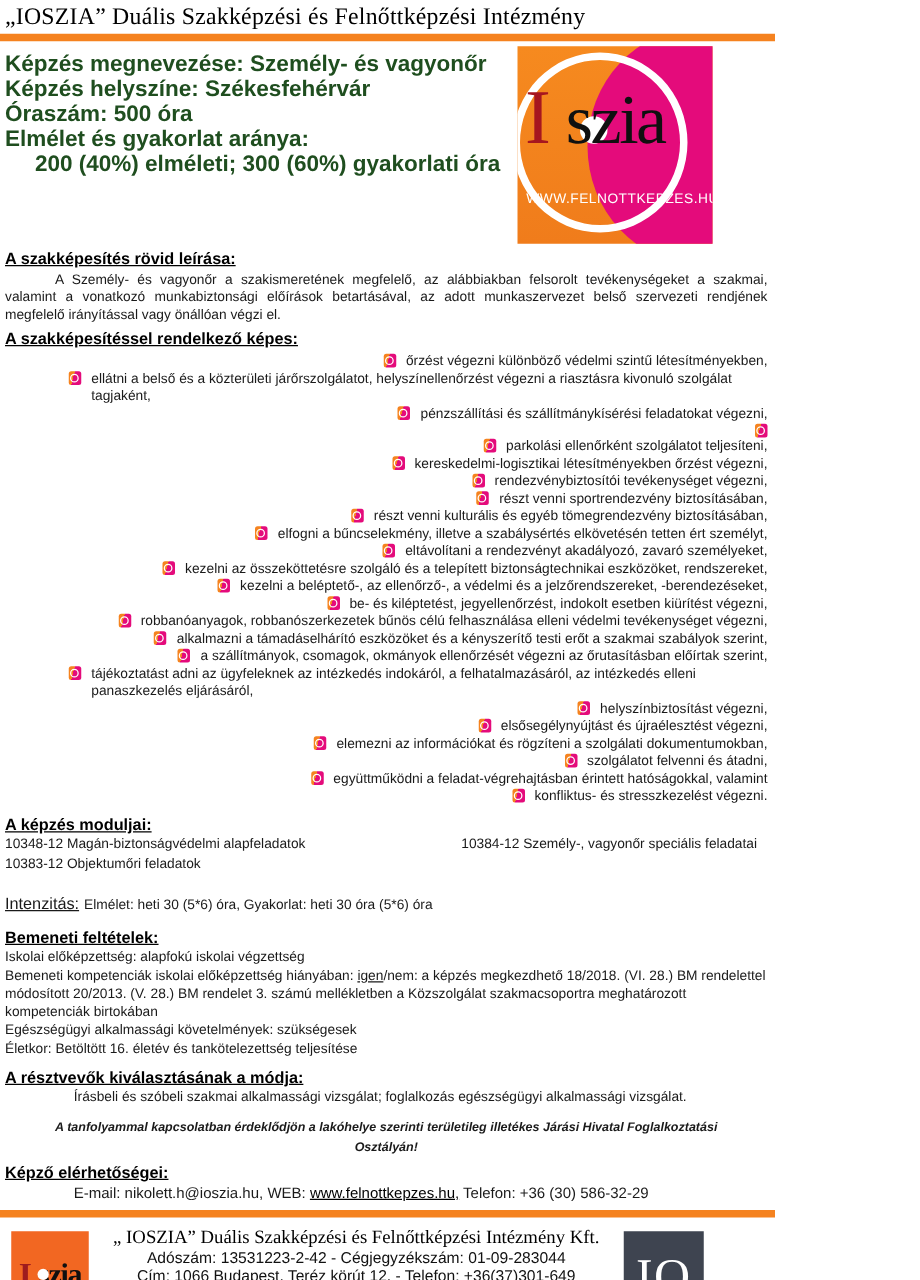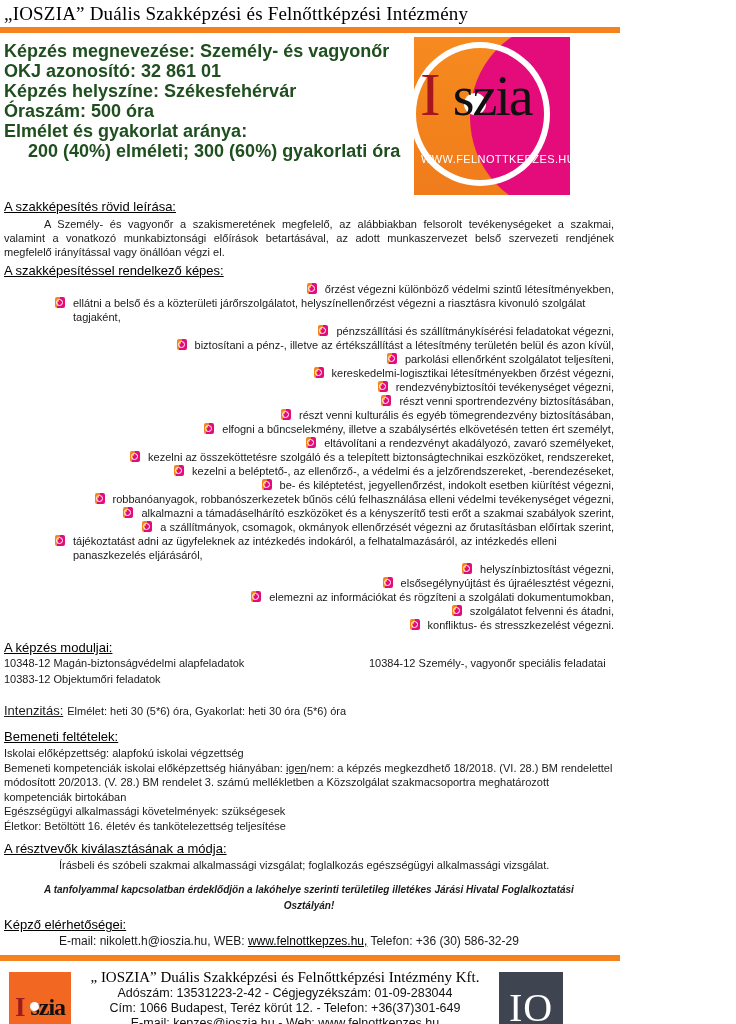--- a/index.html
+++ b/index.html
@@ -51,21 +51,21 @@
   .logo-big .logo-i { color: #A6161F; font-size: 62px; margin-right: 12px; }
   .logo-big .logo-szia { color: #101010; font-size: 56px; letter-spacing: -2px; }
   .logo-big .logo-www {
     position: absolute; top: 116px; left: 7px; color: #fff;
     font-size: 11px; font-weight: normal; letter-spacing: 0.4px;
   }
 
   
   .content { padding: 0 6px 0 4px; }
   .h-u {
-    font-size: 13px; font-weight: normal; color: #000;
+    font-size: 13px; font-weight: bold; color: #000;
     text-decoration: underline; margin-top: 2px;
   }
   .sp8 { margin-top: 8px; }
   .sp10 { margin-top: 10px; }
   .para {
     font-size: 11px; line-height: 14px; text-align: justify;
     text-indent: 40px; margin: 3px 0 4px;
   }
   .cap-list { list-style: none; margin-top: 4px; }
   .cap-list li {
@@ -130,21 +130,20 @@
 <body>
 
 <div class="page">
 
   <div class="top-title">„IOSZIA” Duális Szakképzési és Felnőttképzési Intézmény</div>
   <div class="bar"></div>
 
   <div class="hero">
     <div class="course">
       <div>Képzés megnevezése: Személy- és vagyonőr</div>
-      <div>OKJ azonosító: 32 861 01</div>
       <div>Képzés helyszíne: Székesfehérvár</div>
       <div>Óraszám: 500 óra</div>
       <div>Elmélet és gyakorlat aránya:</div>
       <div class="indent">200 (40%) elméleti; 300 (60%) gyakorlati óra</div>
     </div>
 
     <div class="logo-big">
       <div class="pink-circle"></div>
       <div class="white-ring"></div>
       <div class="white-dot"></div>
@@ -167,21 +166,20 @@
       <li>
           <span class="bullet"></span>
           <span>ellátni a belső és a közterületi járőrszolgálatot, helyszínellenőrzést végezni a riasztásra kivonuló szolgálat tagjaként,</span>
         </li>
       <li>
           <span class="bullet"></span>
           <span>pénzszállítási és szállítmánykísérési feladatokat végezni,</span>
         </li>
       <li>
           <span class="bullet"></span>
-          <span>biztosítani a pénz-, illetve az értékszállítást a létesítmény területén belül és azon kívül,</span>
         </li>
       <li>
           <span class="bullet"></span>
           <span>parkolási ellenőrként szolgálatot teljesíteni,</span>
         </li>
       <li>
           <span class="bullet"></span>
           <span>kereskedelmi-logisztikai létesítményekben őrzést végezni,</span>
         </li>
       <li>
@@ -240,20 +238,24 @@
           <span class="bullet"></span>
           <span>elsősegélynyújtást és újraélesztést végezni,</span>
         </li>
       <li>
           <span class="bullet"></span>
           <span>elemezni az információkat és rögzíteni a szolgálati dokumentumokban,</span>
         </li>
       <li>
           <span class="bullet"></span>
           <span>szolgálatot felvenni és átadni,</span>
+        </li>
+      <li>
+          <span class="bullet"></span>
+          <span>együttműködni a feladat-végrehajtásban érintett hatóságokkal, valamint</span>
         </li>
       <li>
           <span class="bullet"></span>
           <span>konfliktus- és stresszkezelést végezni.</span>
         </li>
     </ul>
 
     <div class="h-u sp8">A képzés moduljai:</div>
     <div class="mod-row">
       <div class="mod-col1">10348-12 Magán-biztonságvédelmi alapfeladatok</div>

